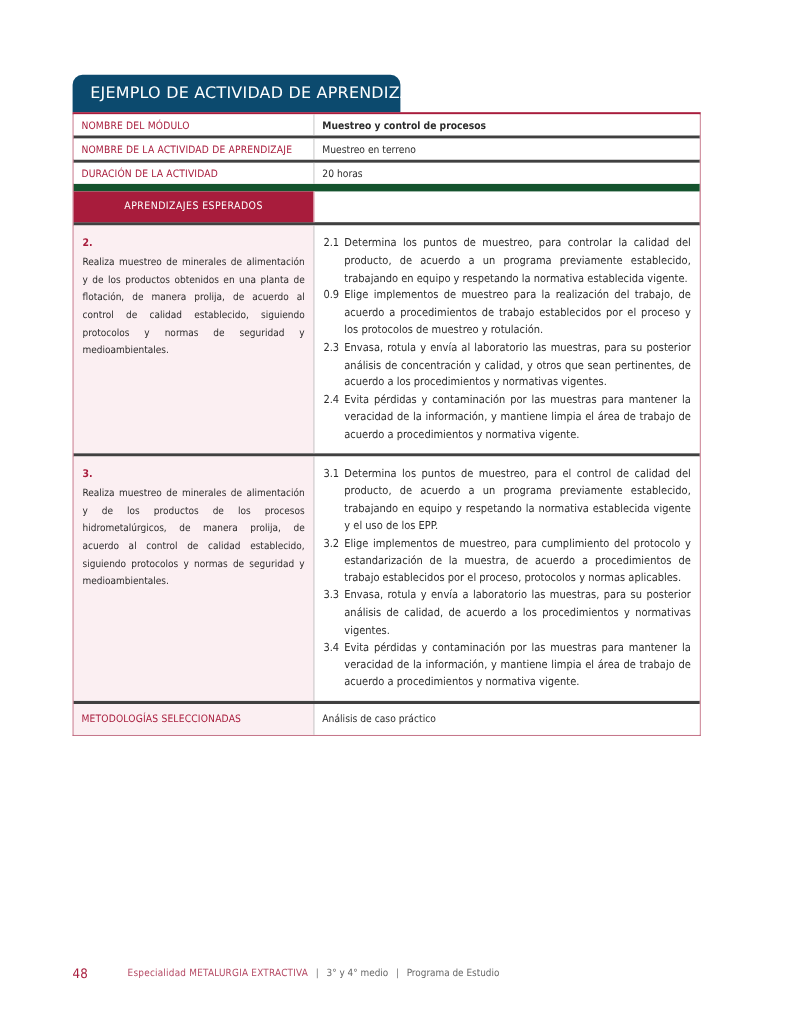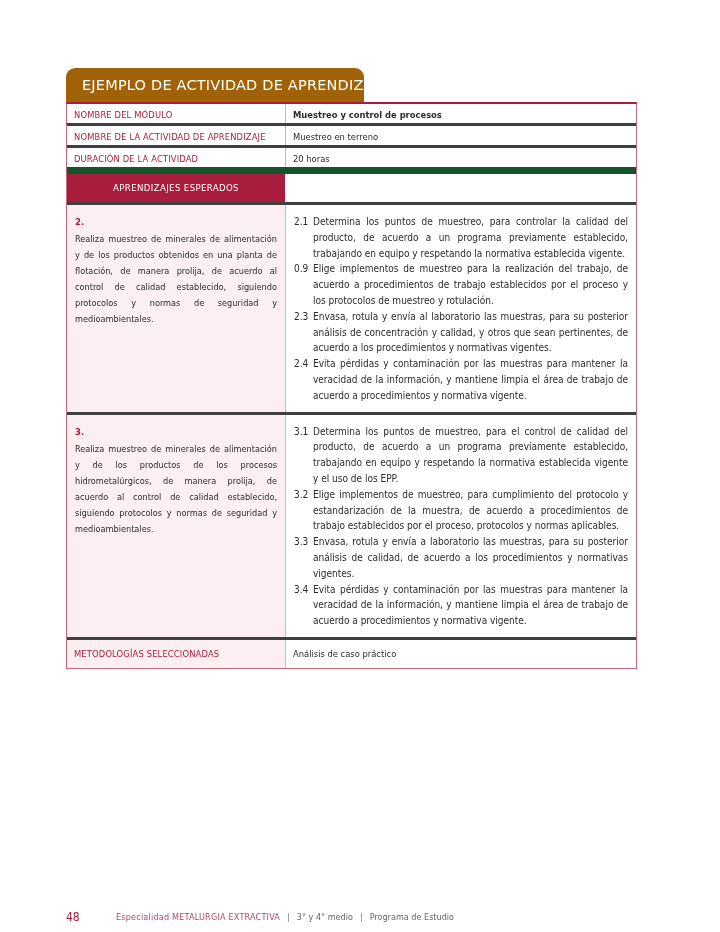--- a/index.html
+++ b/index.html
@@ -13,21 +13,21 @@
       position: relative;
       font-family: "DejaVu Sans Condensed", "Liberation Sans Narrow", "DejaVu Sans", sans-serif;
       color: #2b2b2b;
     }
     .page-header-tab {
       position: absolute;
       left: 66px;
       top: 68px;
       width: 298px;
       height: 34px;
-      background: #a16207;
+      background: #0c4a6e;
       border-radius: 9px 9px 0 0;
       color: #ffffff;
       font-family: "DejaVu Sans", sans-serif;
       font-size: 14.5px;
       letter-spacing: 0.2px;
       line-height: 34px;
       padding-left: 16px;
       white-space: nowrap;
       transform-origin: left center;
     }
@@ -142,21 +142,20 @@
     }
     .footer {
       position: absolute;
       left: 66px;
       top: 878px;
       font-size: 9px;
       color: #a81c3c;
       white-space: nowrap;
       display: flex;
       align-items: center;
-      margin-top: 32px;
     }
     .footer .page-number {
       font-size: 12px;
       color: #a81c3c;
       width: 50px;
     }
     .footer .specialty { color: #b54a64; letter-spacing: 0.2px; }
     .footer .sep { color: #777; margin: 0 7px; }
     .footer .grade, .footer .program { color: #666666; }
   </style>

